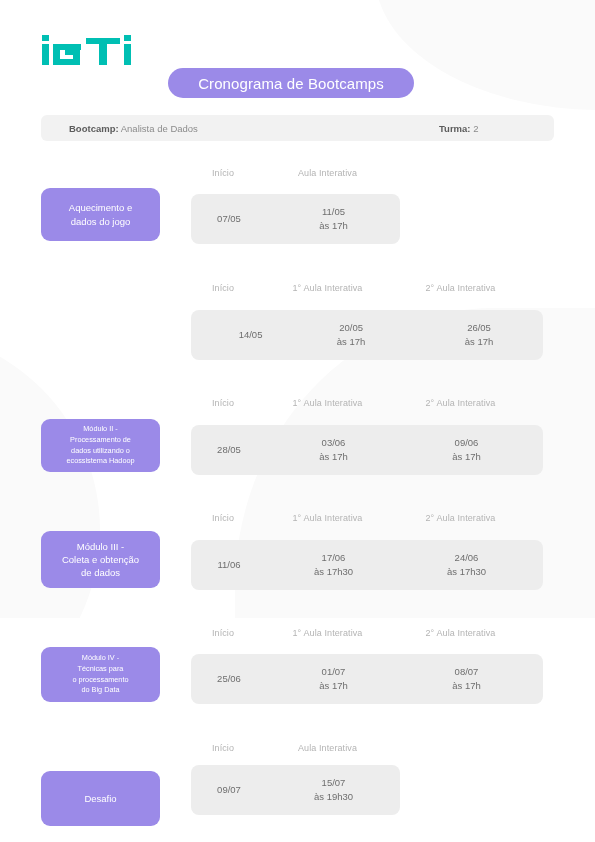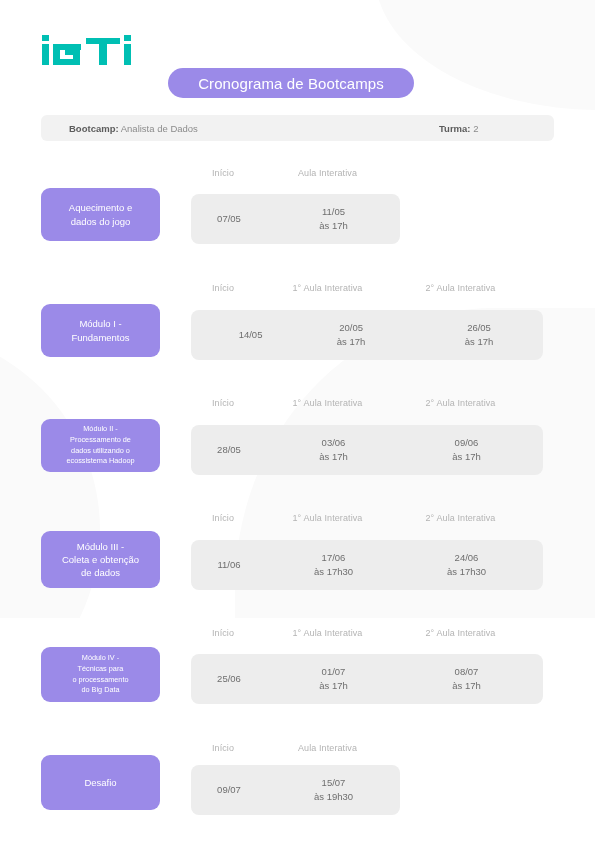--- a/index.html
+++ b/index.html
@@ -244,23 +244,20 @@
         </div>
       </div>
     </div>
 
     <div class="row">
       <div class="headers">
         <div class="hdr col-inicio">Início</div>
         <div class="hdr col-aula">1° Aula Interativa</div>
         <div class="hdr col-aula-wide">2° Aula Interativa</div>
       </div>
-      <div class="module-chip size-m" style="top:29px; height:53px;">
-        <span><span>Módulo I -</span><br><span>Fundamentos</span></span>
-      </div>
       <div class="data-panel" style="top:35px; width:352px; height:50px;padding-left:23px;">
         <div class="cell col-inicio">
           <span>14/05</span>
         </div>
         <div class="cell col-aula">
           <span>20/05</span>
           <span class="t2">às 17h</span>
         </div>
         <div class="cell col-aula">
           <span>26/05</span>
@@ -339,21 +336,21 @@
           <span class="t2">às 17h</span>
         </div>
       </div>
     </div>
 
     <div class="row">
       <div class="headers two-col">
         <div class="hdr col-inicio">Início</div>
         <div class="hdr col-aula">Aula Interativa</div>
       </div>
-      <div class="module-chip size-m" style="top:20px; height:55px;">
+      <div class="module-chip size-m" style="top:36px; height:55px;">
         <span>Desafio</span>
       </div>
       <div class="data-panel" style="top:30px; width:209px; height:50px;">
         <div class="cell col-inicio">
           <span>09/07</span>
         </div>
         <div class="cell col-aula">
           <span>15/07</span>
           <span class="t2">às 19h30</span>
         </div>

